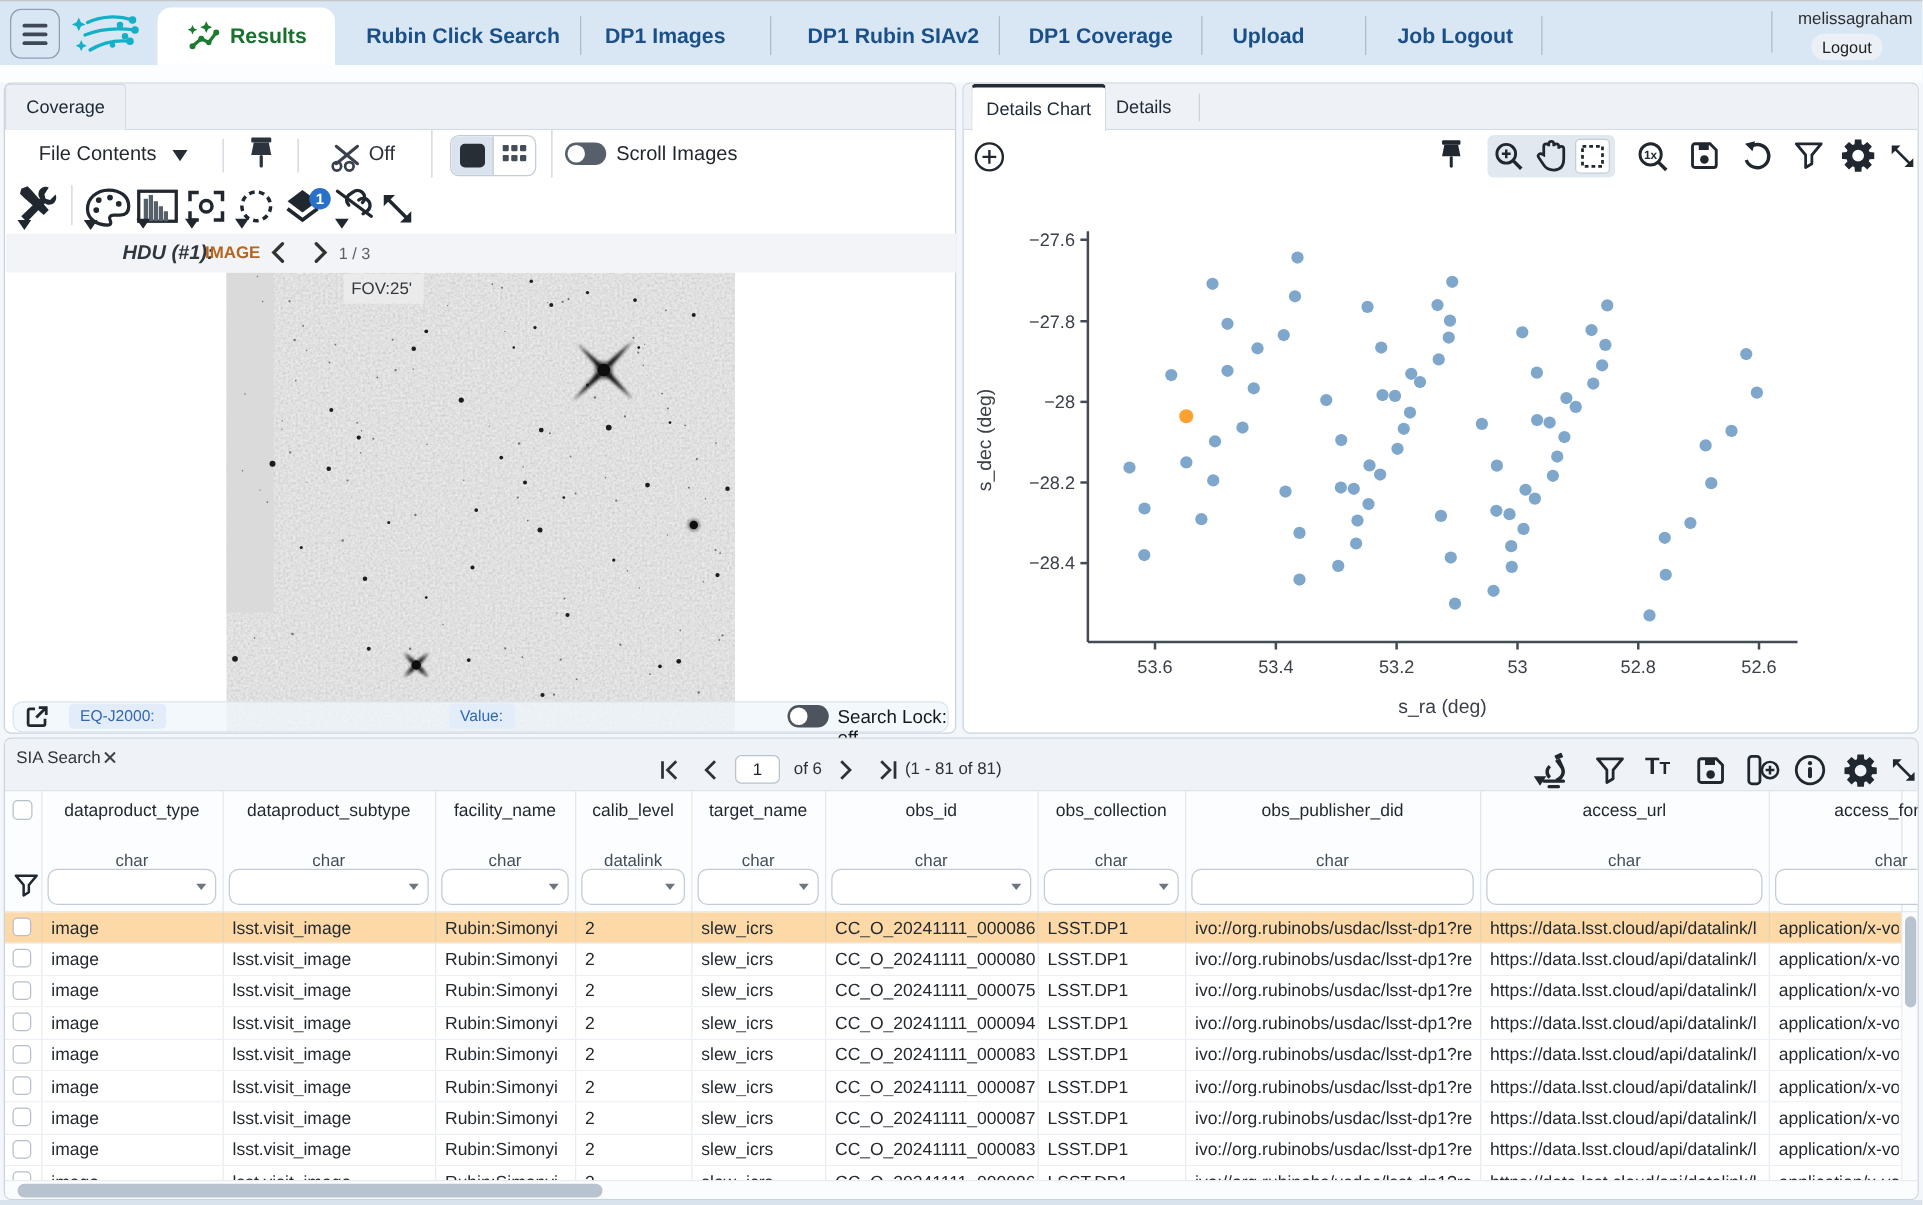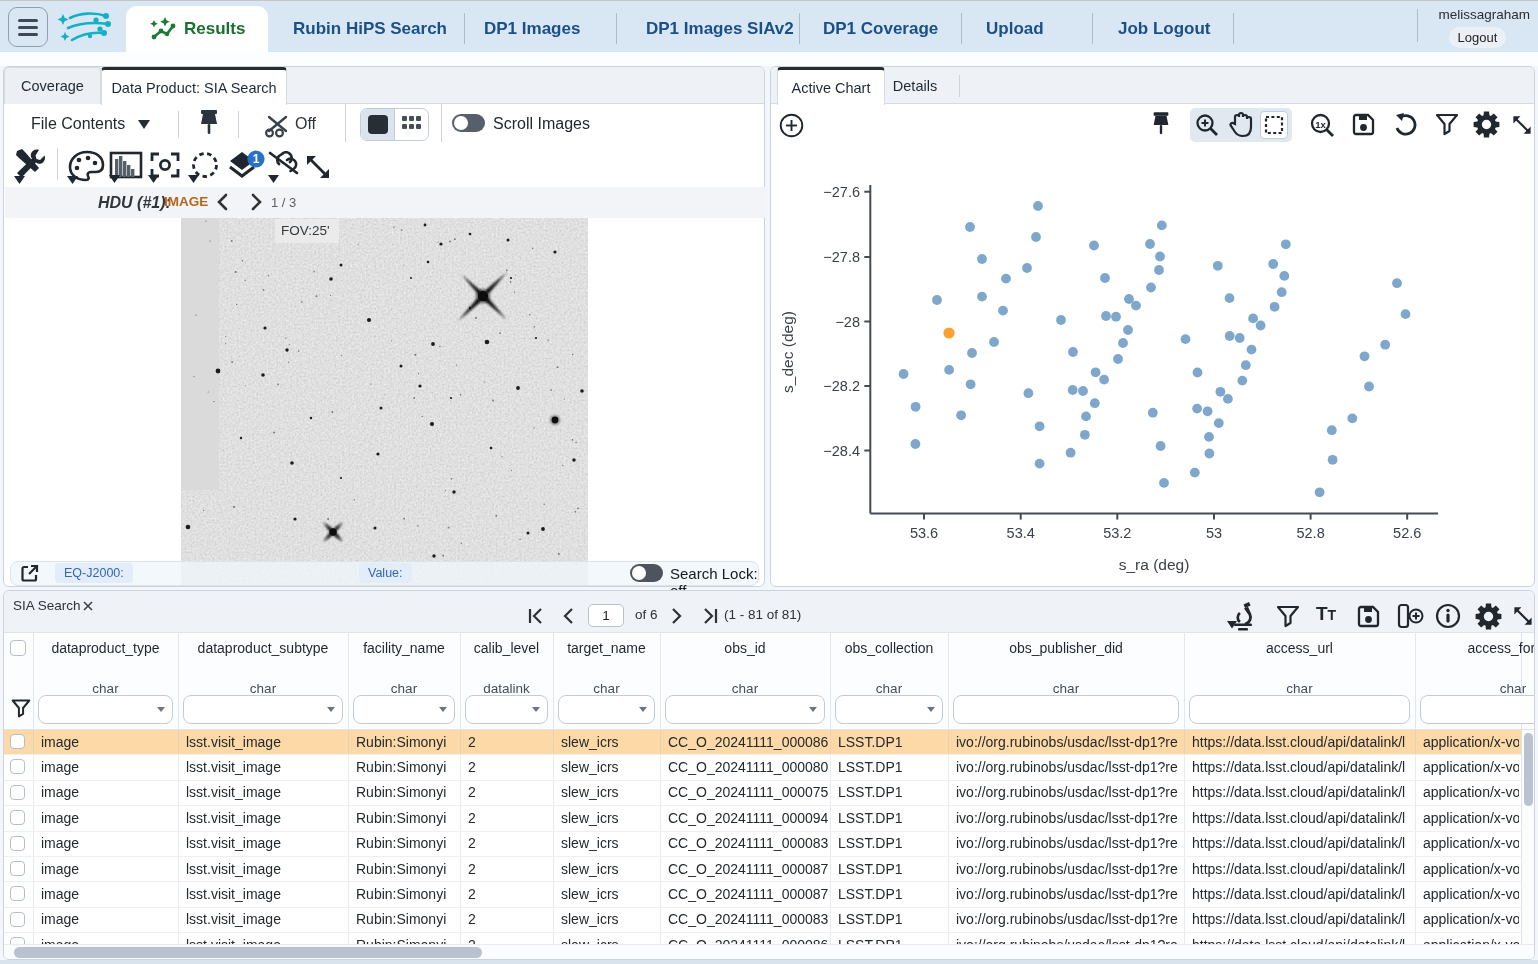--- a/index.html
+++ b/index.html
@@ -53,42 +53,41 @@
   <circle cx="4" cy="20" r="2.4"></circle>
       <circle cx="11" cy="14" r="2.4"></circle>
       <circle cx="17" cy="17" r="2.2"></circle>
       <circle cx="23" cy="9" r="2.4"></circle>
  </g>
  <path d="M4 20 L11 14 L17 17 L23 9" stroke="#1c7a31" stroke-width="2.6" fill="none"></path>
 </svg>
 <div class="abs" style="left:184px;top:19px;font-size:17px;font-weight:700;color:#19712e;">Results</div>
 
 <div class="abs" style="left:0;top:19px;width:2000px;height:22px;font-size:17px;font-weight:700;color:#1b4f88;">
- <span style="position:absolute;left:293px;">Rubin HiPS Search</span>
+ <span style="position:absolute;left:293px;">Rubin Click Search</span>
  <span style="position:absolute;left:484px;">DP1 Images</span>
- <span style="position:absolute;left:646px;">DP1 Images SIAv2</span>
+ <span style="position:absolute;left:646px;">DP1 Rubin SIAv2</span>
  <span style="position:absolute;left:823px;">DP1 Coverage</span>
  <span style="position:absolute;left:986px;">Upload</span>
  <span style="position:absolute;left:1118px;">Job Logout</span>
 </div>
 <div class="vsep" style="left:464px;top:13px;height:31px;background:#a9bcd0;"></div>
 <div class="vsep" style="left:616px;top:13px;height:31px;background:#a9bcd0;"></div>
 <div class="vsep" style="left:799px;top:13px;height:31px;background:#a9bcd0;"></div>
 <div class="vsep" style="left:961px;top:13px;height:31px;background:#a9bcd0;"></div>
 <div class="vsep" style="left:1092px;top:13px;height:31px;background:#a9bcd0;"></div>
 <div class="vsep" style="left:1233px;top:13px;height:31px;background:#a9bcd0;"></div>
 <div class="vsep" style="left:1417px;top:9px;height:33px;background:#a9bcd0;"></div>
 
 <div class="abs" style="left:1398px;top:7px;width:132px;text-align:right;font-size:13.5px;color:#2e2e2e;">melissagraham</div>
 <div class="abs" style="left:1449px;top:27px;width:57px;height:21px;background:#ebf0f6;border-radius:11px;text-align:center;font-size:13px;color:#222;line-height:21px;">Logout</div>
 
 <div class="panel" style="left:3px;top:66px;width:762px;height:521px;">
  <div class="tabstrip"></div>
  <div class="ptab" style="left:0px;width:97px;">Coverage</div>
- <div class="ptab active" style="left:97px;width:186px;">Data Product: SIA Search</div>
 
  <div class="abs" style="left:27px;top:48px;font-size:16px;color:#24292e;">File Contents</div>
  <div class="ddt" style="left:134px;top:53px;border-top-width:9px;"></div>
  <div class="vsep" style="left:174px;top:44px;height:27px;"></div>
  <svg class="icon" style="left:193px;top:41px;" width="24" height="32" viewBox="0 0 24 32">
   <g fill="#2b333c">
         <rect x="4" y="2" width="16" height="4" rx="1"></rect>
         <path d="M6 6 h12 l2 10 h-16 z"></path>
         <rect x="10.7" y="16" width="2.6" height="10" rx="1.2"></rect>
       </g>
@@ -389,21 +388,21 @@
  <div class="abs" style="left:51px;top:496px;height:20px;padding:0 9px;background:#e3edf9;border-radius:4px;font-size:12.5px;color:#3168b1;line-height:20px;">EQ-J2000:</div>
  <div class="abs" style="left:355px;top:496px;height:20px;padding:0 9px;background:#e3edf9;border-radius:4px;font-size:12.5px;color:#3168b1;line-height:20px;">Value:</div>
  <div class="abs" style="left:626px;top:497px;width:33px;height:18px;background:#4d545e;border-radius:10px;">
   <div style="position:absolute;left:2px;top:2px;width:14px;height:14px;background:#fff;border-radius:50%;"></div>
  </div>
  <div class="abs" style="left:666px;top:498px;font-size:15px;color:#15181c;">Search Lock: off</div>
 </div>
 
 <div class="panel" style="left:770px;top:66px;width:765px;height:521px;">
  <div class="tabstrip"></div>
- <div class="ptab active" style="left:6px;width:108px;">Active Chart</div>
+ <div class="ptab active" style="left:6px;width:108px;">Details Chart</div>
  <div class="ptab" style="left:114px;width:60px;background:transparent;border:none;">Details</div>
  <div class="vsep" style="left:188px;top:8px;height:22px;"></div>
 
  <svg class="abs" style="left:1px;top:36px;" width="761" height="481" viewBox="0 0 761 481">
   <g stroke="#444b55" stroke-width="2" fill="none">
    <line x1="98.3" y1="82" x2="98.3" y2="410.6"></line>
    <line x1="98.3" y1="410.6" x2="666" y2="410.6"></line>
   </g>
   <g stroke="#444b55" stroke-width="2">
    <line x1="92.3" y1="88.7" x2="98.3" y2="88.7"></line>

